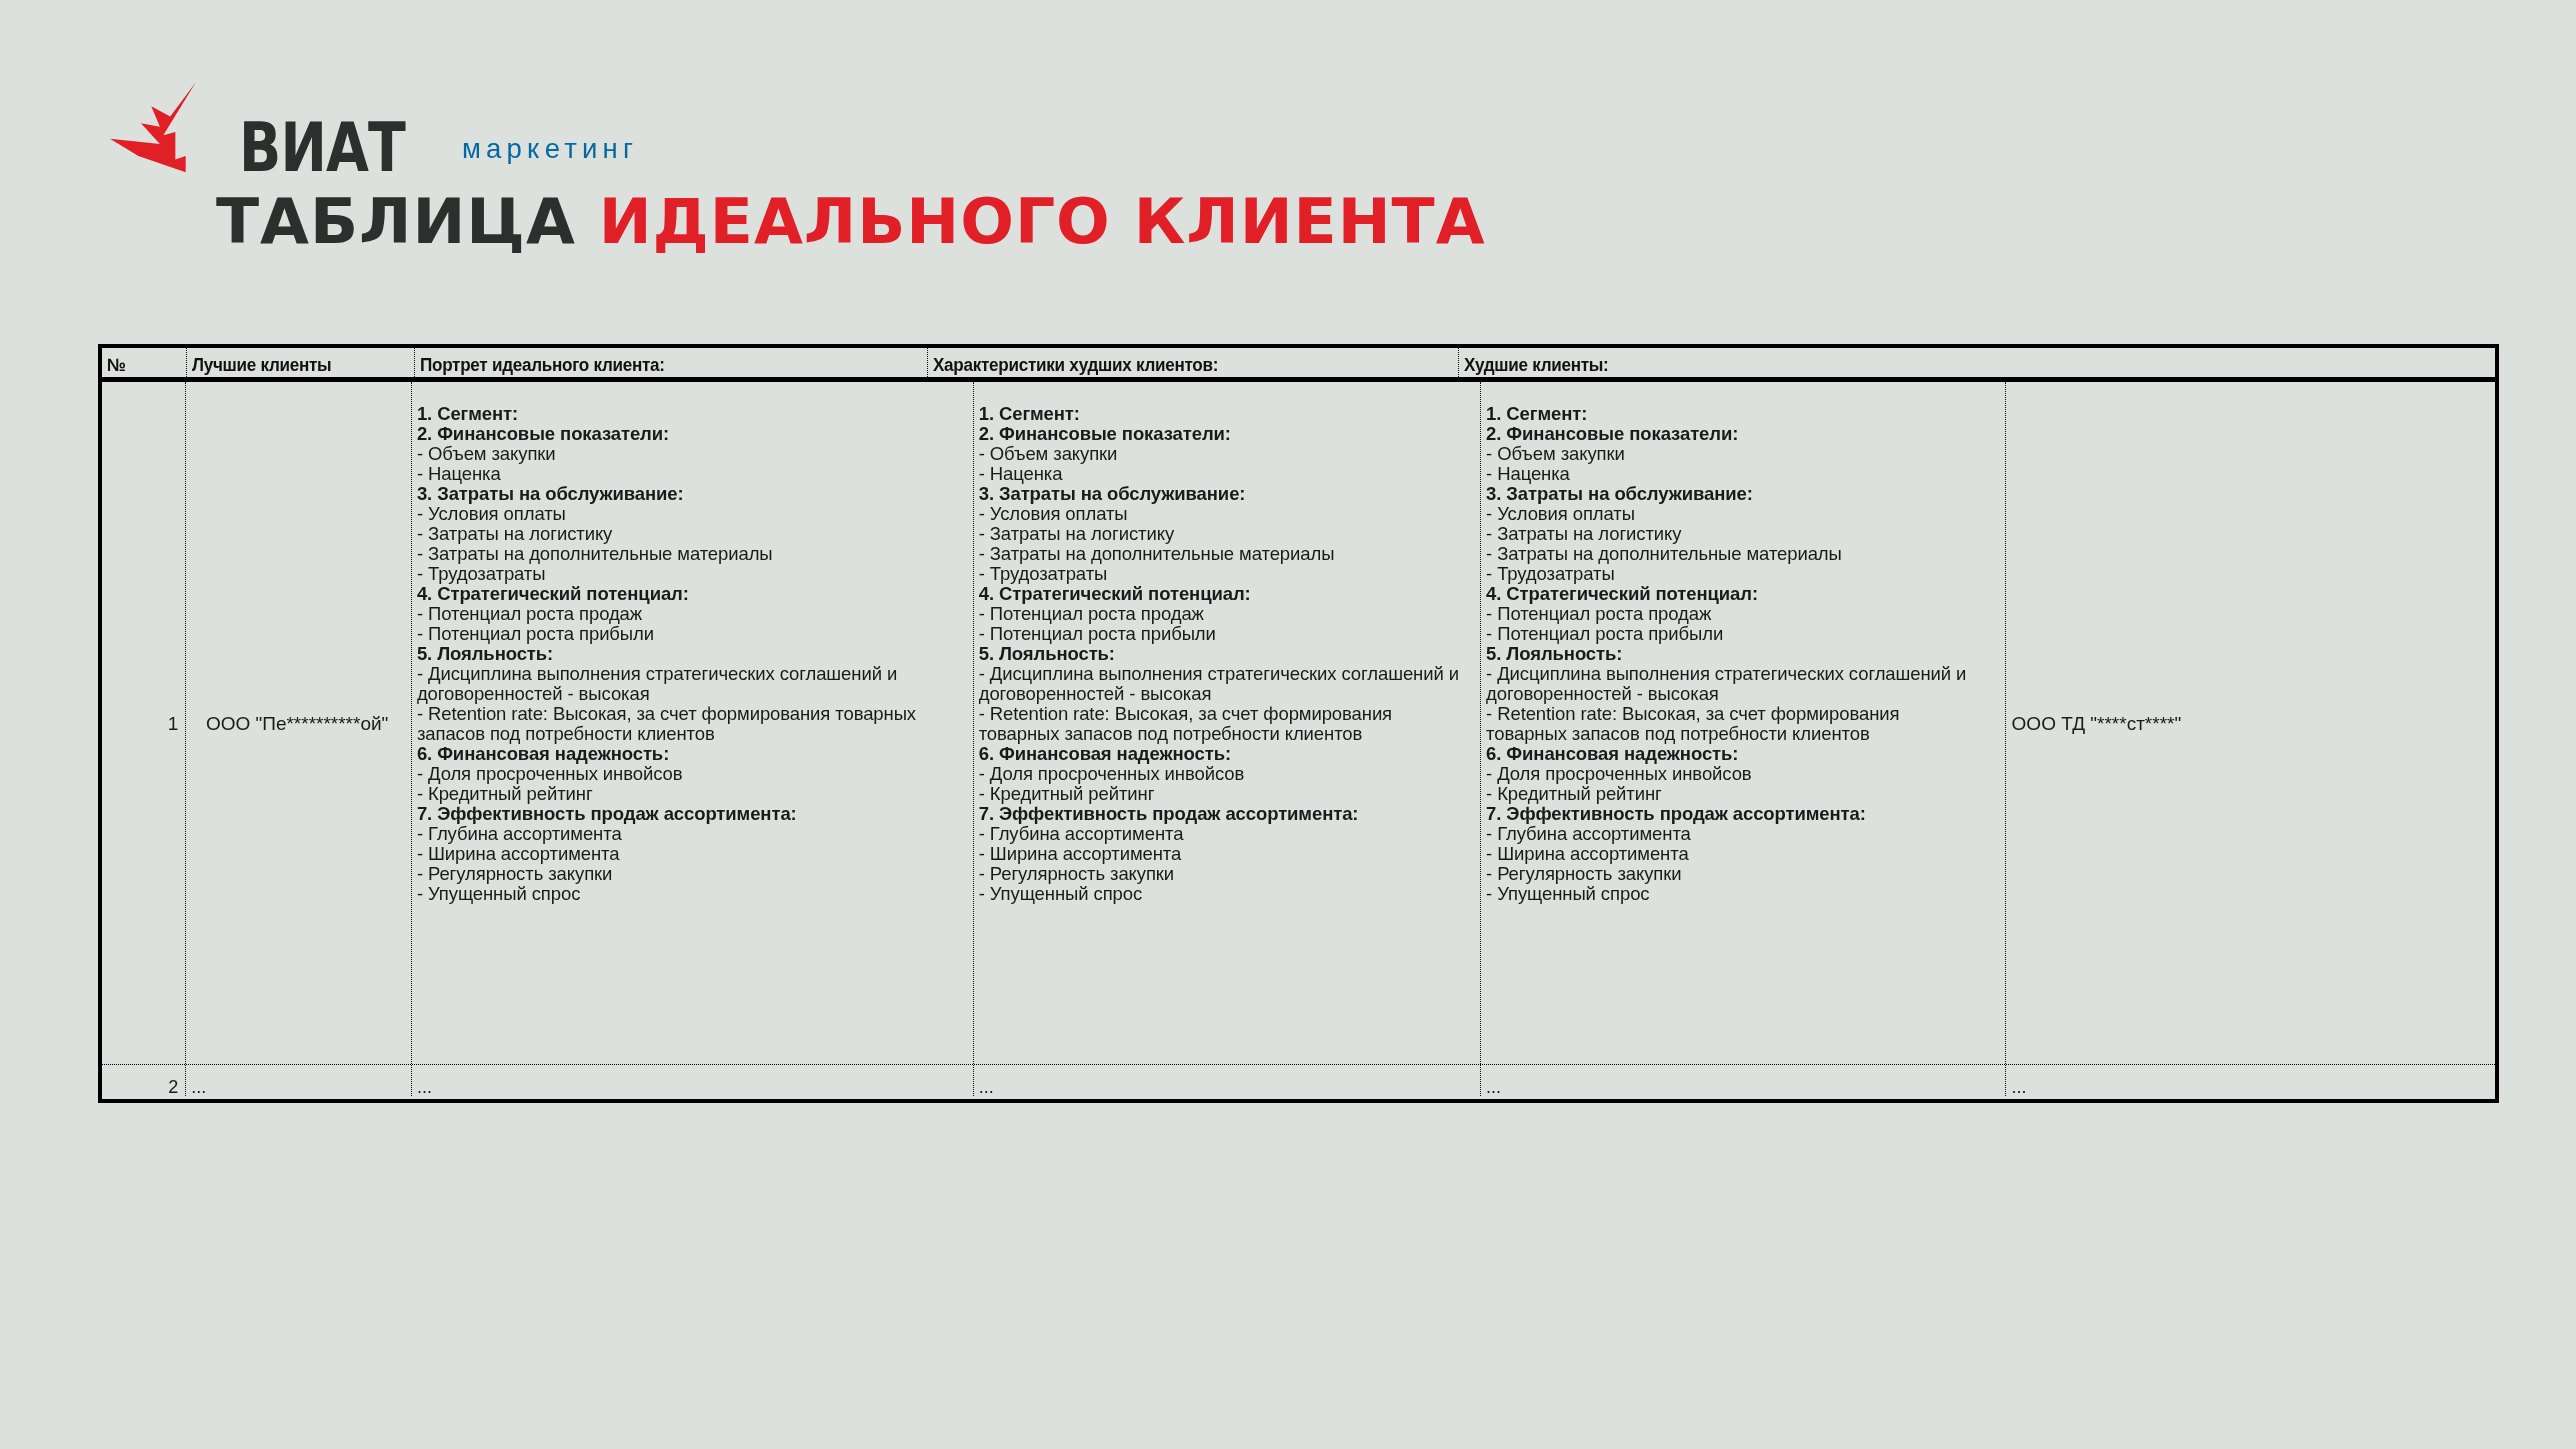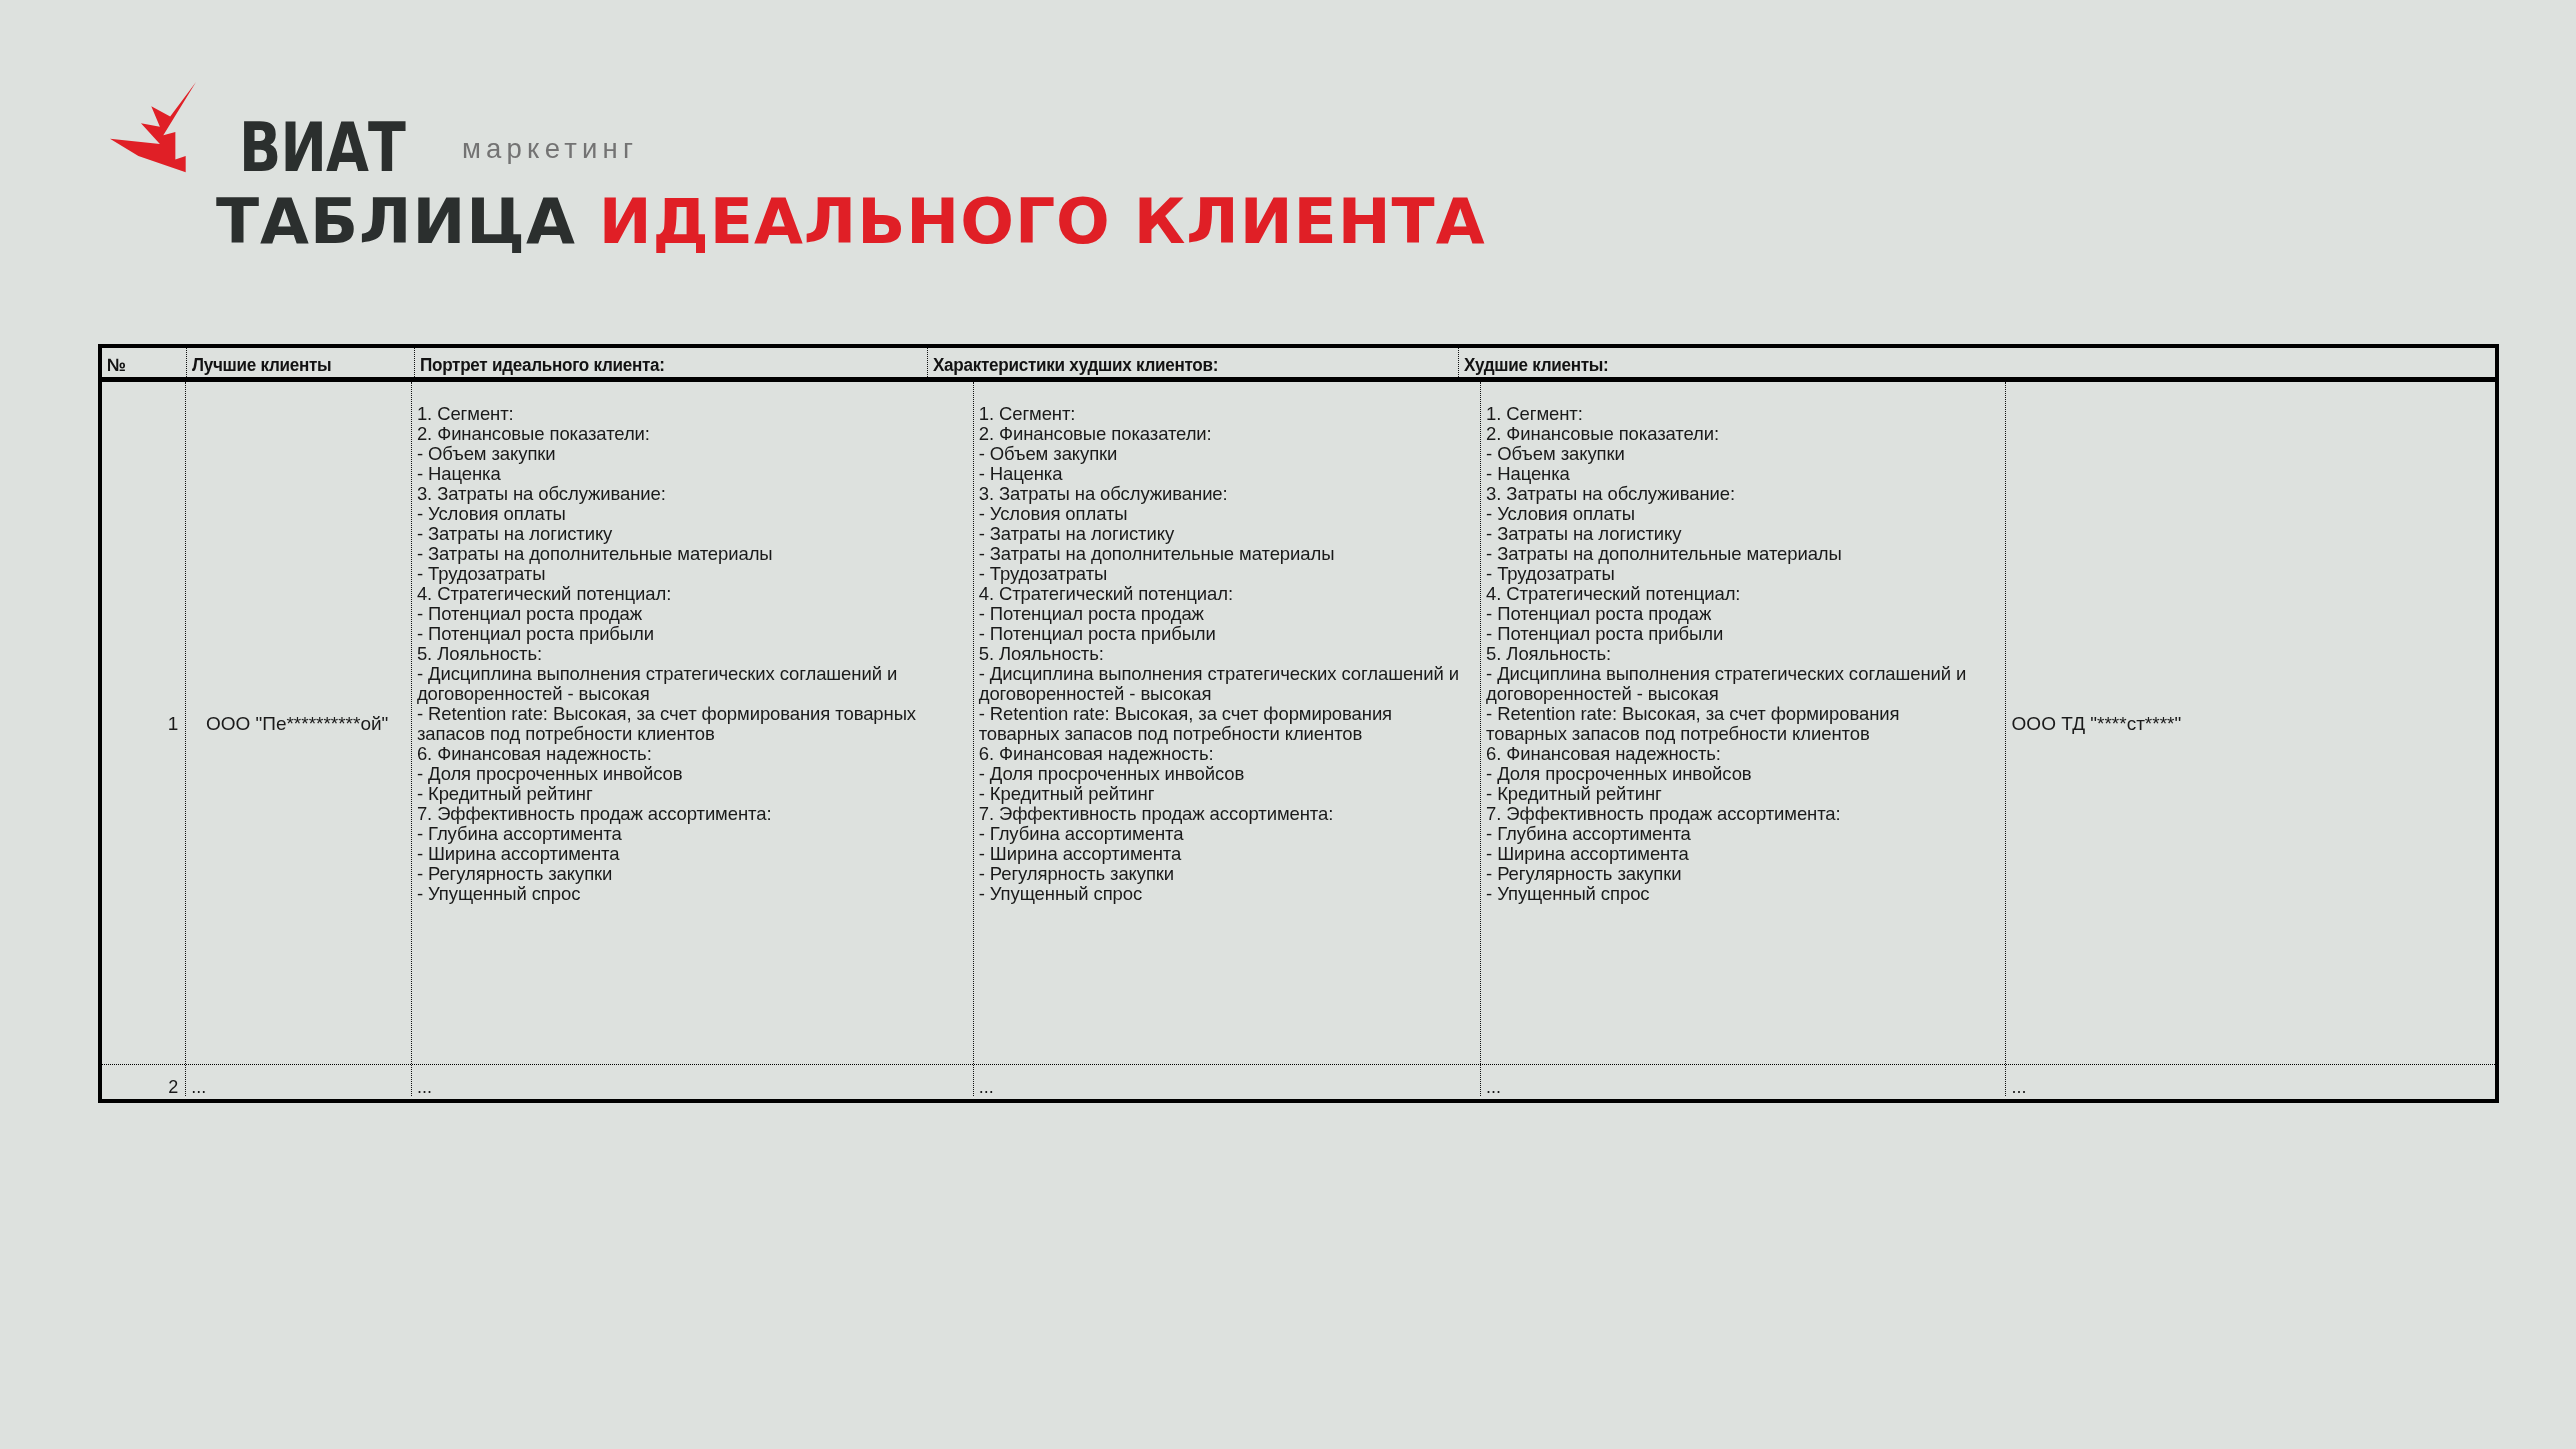--- a/index.html
+++ b/index.html
@@ -42,21 +42,21 @@
     font-stretch: condensed;
     transform: scaleX(0.92);
     transform-origin: left center;
     line-height: 1;
   }
   #logo-sub {
     position: absolute;
     left: 352px;
     top: 53px;
     font-size: 27.5px;
-    color: #737373;
+    color: #0369a1;
     letter-spacing: 5.2px;
     font-family: "Liberation Sans", sans-serif;
     line-height: 1;
   }
 
   
   #page-title {
     position: absolute;
     left: 216px;
     top: 191px;
@@ -133,21 +133,21 @@
 
   .body-list {
     padding-top: 22px;
     font-size: 18.5px;
     color: #1a1a1a;
     line-height: 20px;
     font-family: "Liberation Sans", sans-serif;
     letter-spacing: -0.1px;
   }
   .body-list .ln { display: block; }
-  .body-list .ln.bold { font-weight: 400; }
+  .body-list .ln.bold { font-weight: 700; }
 
   .client-name {
     font-size: 19px;
     color: #1a1a1a;
     line-height: 683px;
     white-space: nowrap;
     font-family: "Liberation Sans", sans-serif;
   }
   .c-best .client-name { text-align: right; padding-right: 19px; display:block; }
   .c-num  .row-index  {

